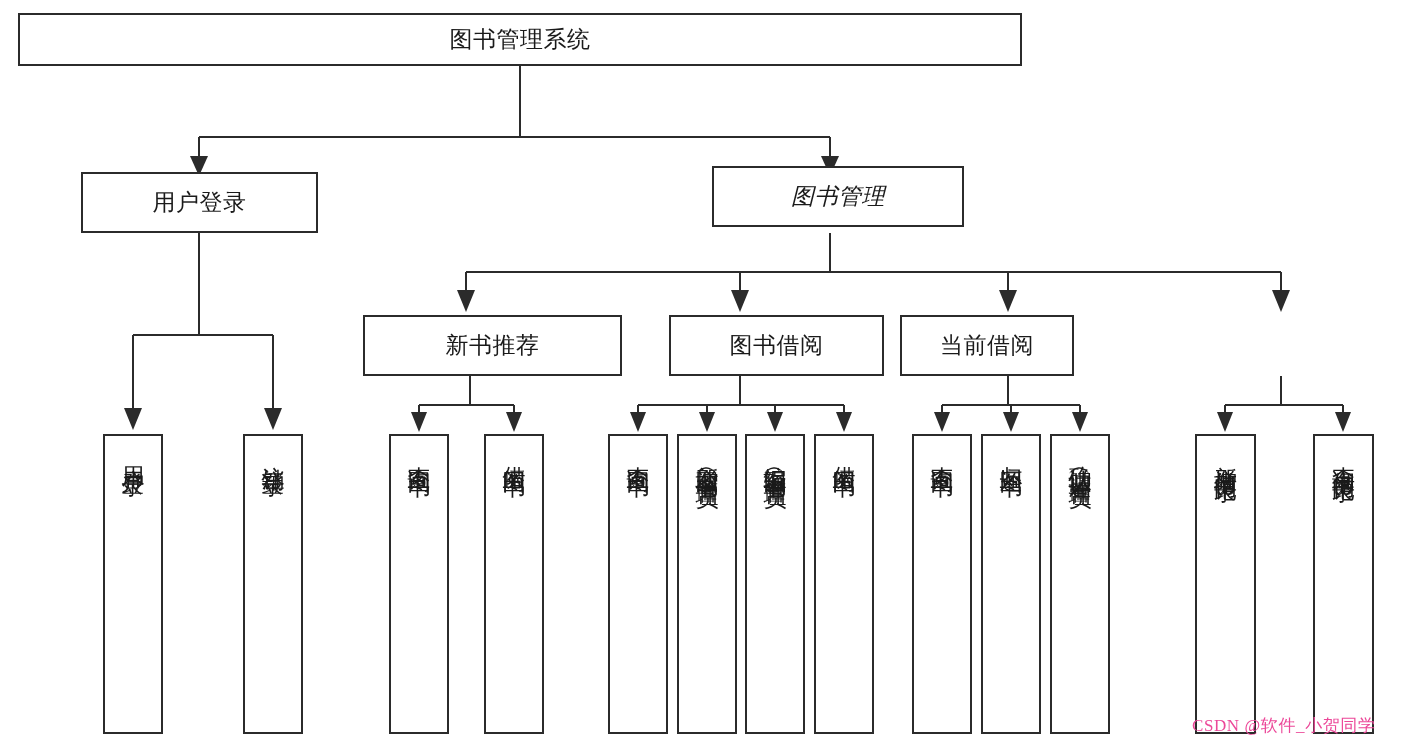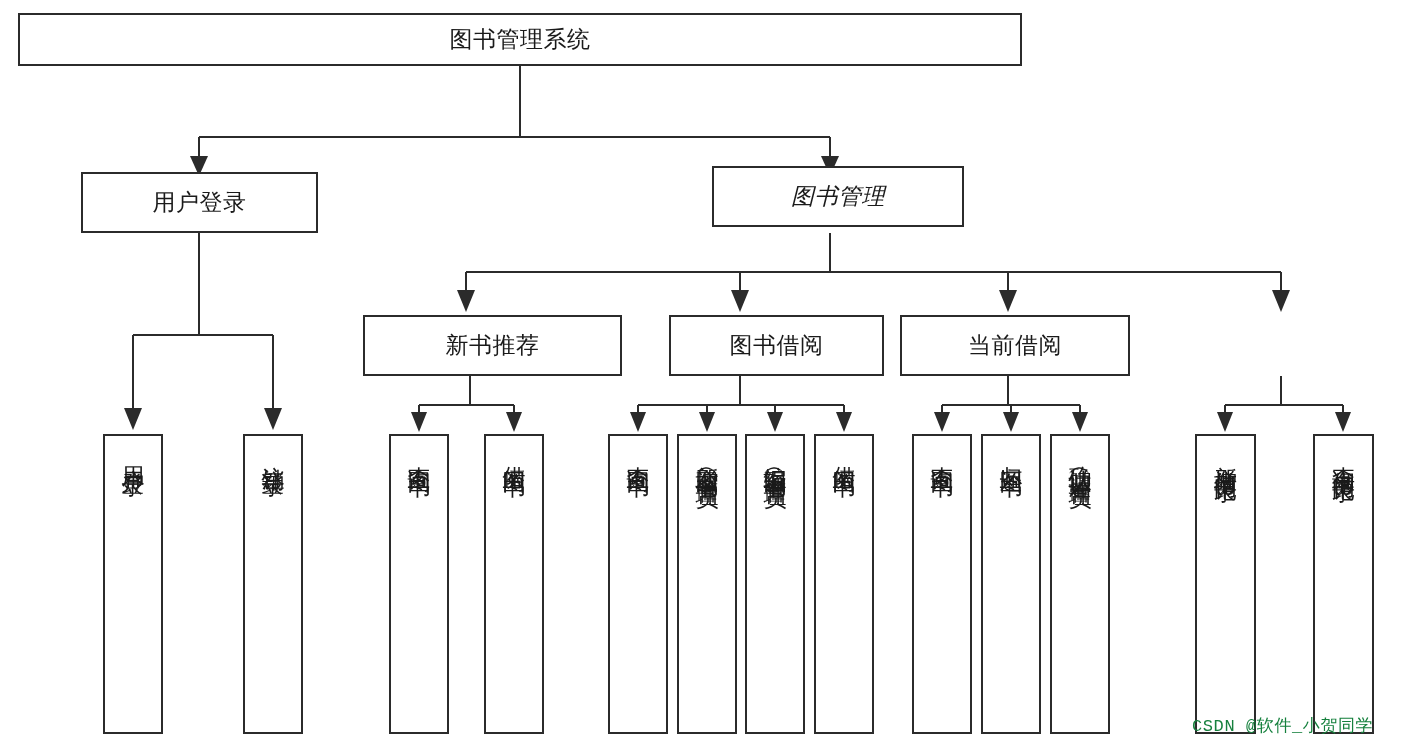--- a/index.html
+++ b/index.html
@@ -55,25 +55,25 @@
     text-orientation: upright;
     font-size: 23px;
     letter-spacing: 3px;
     line-height: 1;
   }
   .watermark {
     position: absolute;
     left: 1192px;
     top: 714px;
     font-size: 17px;
-    color: #15803d;
+    color: #ec4899;
     letter-spacing: 0.6px;
     white-space: nowrap;
     z-index: 5;
-    font-family: Liberation Mono, monospace;
+    font-family: Liberation Serif, serif;
   }
 </style>
 </head>
 <body>
 
 <div id="diagram-root">
 
   <svg class="layer" viewBox="0 0 1405 747">
     <defs>
       <marker id="arrow" viewBox="0 0 12 12" refX="6" refY="10" markerWidth="12" markerHeight="12" orient="auto-start-reverse">
@@ -162,21 +162,21 @@
   <div class="node horizontal" style="left:712px; top:166px; width:252px; height:61px;font-style:italic;">
     <span class="node-label">图书管理</span>
   </div>
 
   <div class="node horizontal" style="left:363px; top:315px; width:259px; height:61px;">
     <span class="node-label">新书推荐</span>
   </div>
   <div class="node horizontal" style="left:633px; top:315px; width:215px; height:61px;margin-left:36px;">
     <span class="node-label">图书借阅</span>
   </div>
-  <div class="node horizontal" style="left:900px; top:315px; width:230px; height:61px;font-family:Liberation Serif, serif;">
+  <div class="node horizontal" style="left:900px; top:315px; width:174px; height:61px;font-family:Liberation Serif, serif;">
     <span class="node-label">当前借阅</span>
   </div>
 
   <div class="node vertical" style="left:103px; top:434px; width:60px; height:300px;">
     <span class="node-label">用户登录</span>
   </div>
   <div class="node vertical" style="left:243px; top:434px; width:60px; height:300px;">
     <span class="node-label">注销登录</span>
   </div>
 

